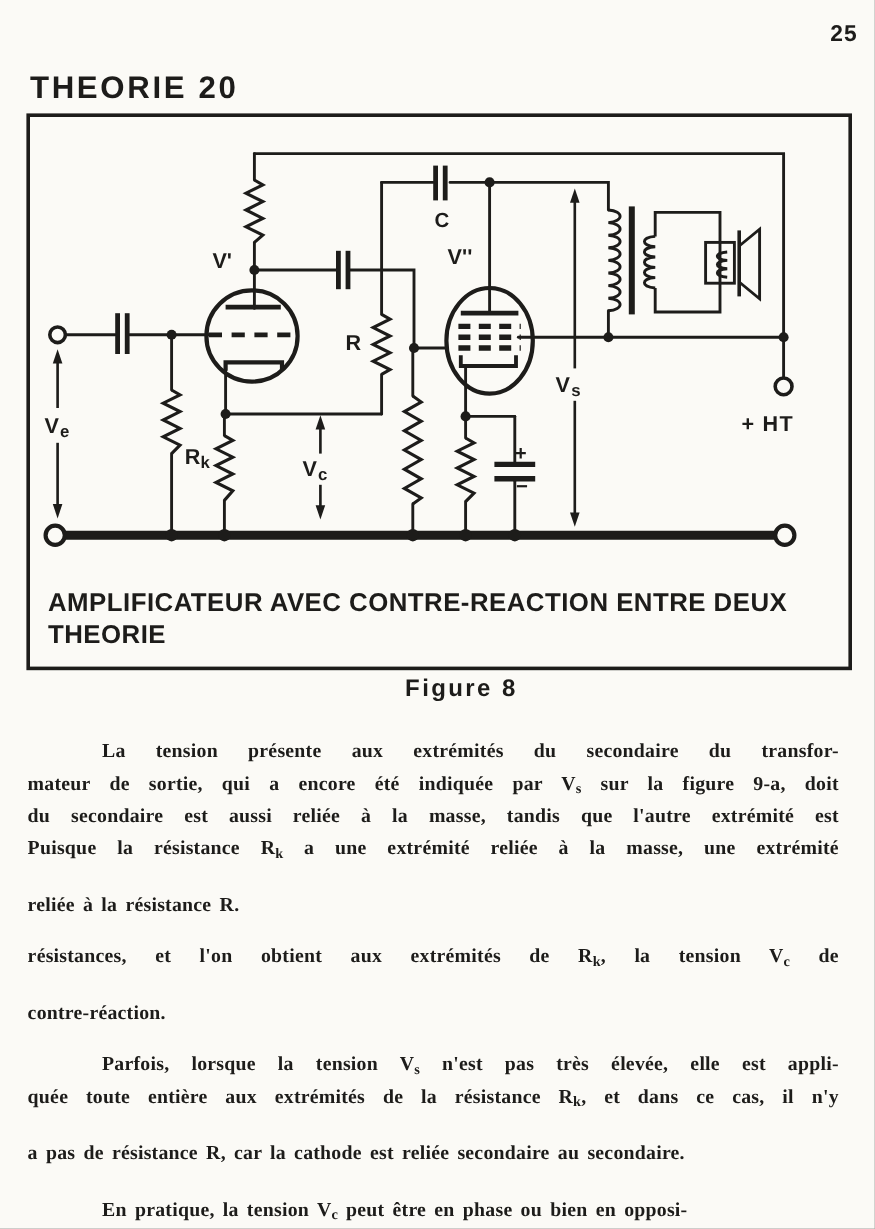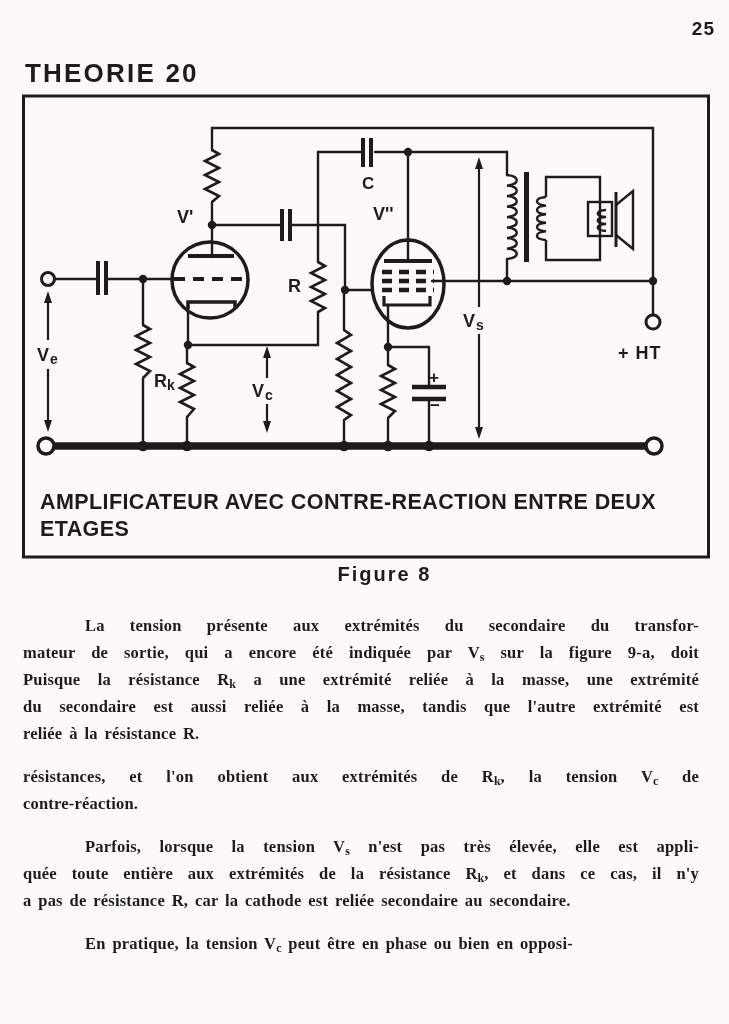--- a/index.html
+++ b/index.html
@@ -17,21 +17,21 @@
   .caption div{white-space:nowrap;}
   .figlabel{position:absolute;top:563px;left:20px;width:729px;text-align:center;font-size:20px;font-weight:700;letter-spacing:2px;}
   .bodytext{
     position:absolute;left:23px;top:612px;width:676px;
     font-size:16.5px;font-weight:700;line-height:27px;
     letter-spacing:.2px;word-spacing:2.5px;
   }
   .para{margin:0 0 16px 0;font-family:Liberation Serif, serif;}
   .line{text-align:justify;text-align-last:justify;height:27px;overflow:hidden;}
   .line.first{padding-left:62px;}
-  .line.lastline{text-align-last:left;}
+  .line.lastline{text-align-last:left;margin-top:20px;}
   sub{font-size:12px;line-height:0;position:relative;top:3px;vertical-align:baseline;letter-spacing:0;}
   .dlabel{font-weight:700;font-family:"Liberation Sans",sans-serif;}
 </style>
 </head>
 <body>
 
 <div class="page">
 
   <div class="hdr">THEORIE 20</div>
   <div class="pagenum">25</div>
@@ -203,31 +203,31 @@
       <text x="463" y="327" font-size="18">V</text>
       <text x="476" y="330" font-size="14">s</text>
       <text x="618" y="359" font-size="18" letter-spacing="1">+ HT</text>
       <text x="429" y="383" font-size="17">+</text>
       <text x="430" y="411" font-size="17">−</text>
     </g>
   </svg>
 
   <div class="caption">
     <div>AMPLIFICATEUR AVEC CONTRE-REACTION ENTRE DEUX</div>
-    <div>ETAGES</div>
+    <div>THEORIE</div>
   </div>
 
   <div class="figlabel">Figure 8</div>
 
   <div class="bodytext">
       <div class="para">
         <div class="line first">La tension présente aux extrémités du secondaire du transfor-</div>
         <div class="line">mateur de sortie, qui a encore été indiquée par V<sub>s</sub> sur la figure 9-a, doit</div>
+        <div class="line">du secondaire est aussi reliée à la masse, tandis que l'autre extrémité est</div>
         <div class="line">Puisque la résistance R<sub>k</sub> a une extrémité reliée à la masse, une extrémité</div>
-        <div class="line">du secondaire est aussi reliée à la masse, tandis que l'autre extrémité est</div>
         <div class="line lastline">reliée à la résistance R.</div>
       </div>
       <div class="para">
         <div class="line">résistances, et l'on obtient aux extrémités de R<sub>k</sub>, la tension V<sub>c</sub> de</div>
         <div class="line lastline">contre-réaction.</div>
       </div>
       <div class="para">
         <div class="line first">Parfois, lorsque la tension V<sub>s</sub> n'est pas très élevée, elle est appli-</div>
         <div class="line">quée toute entière aux extrémités de la résistance R<sub>k</sub>, et dans ce cas, il n'y</div>
         <div class="line lastline">a pas de résistance R, car la cathode est reliée secondaire au secondaire.</div>

